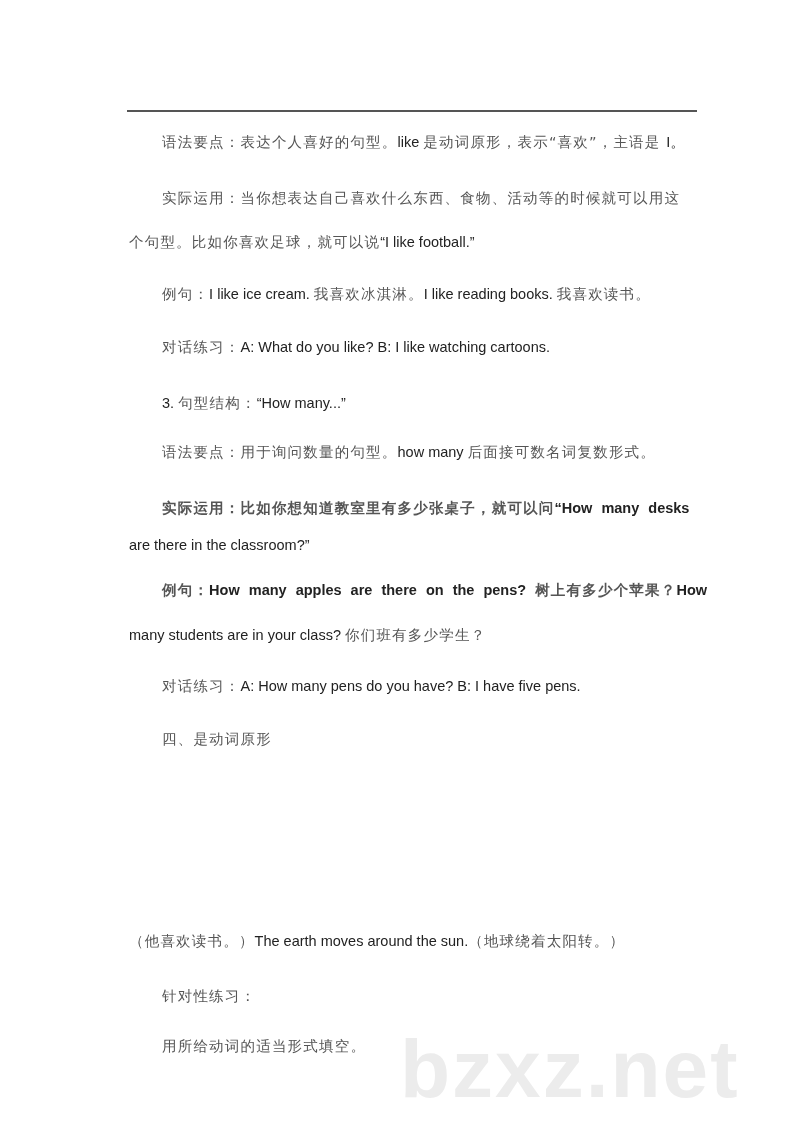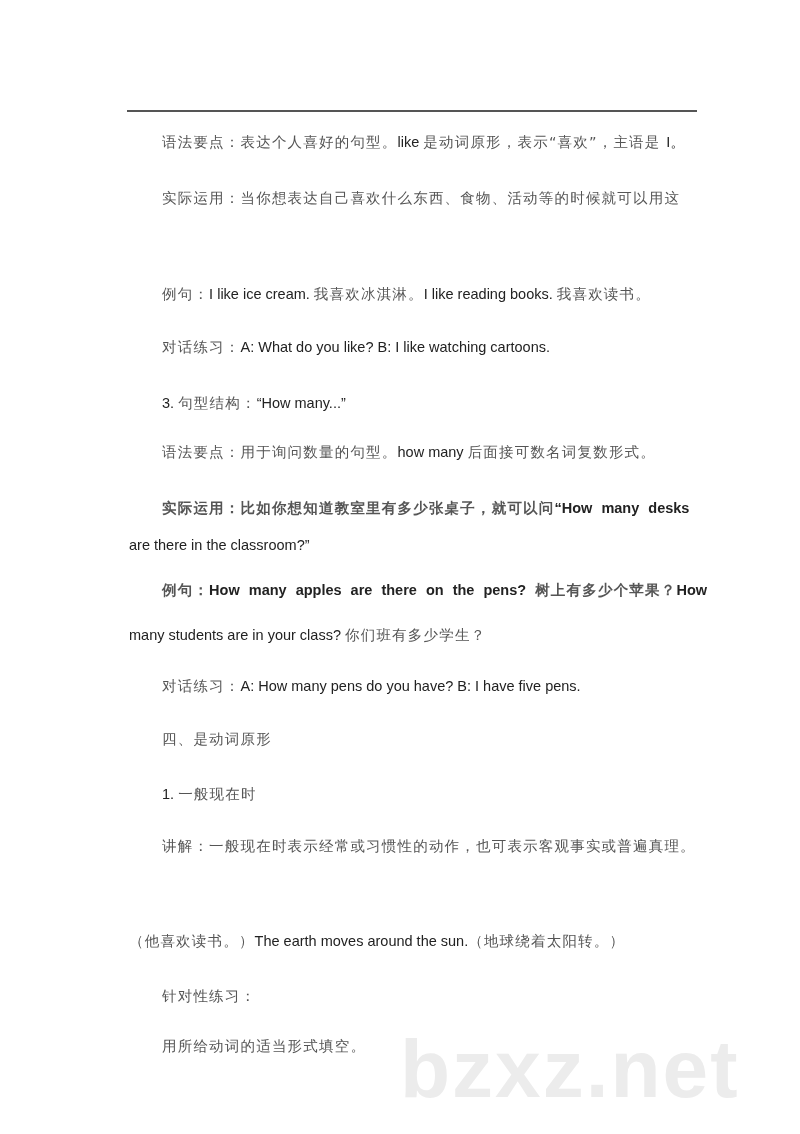--- a/index.html
+++ b/index.html
@@ -59,30 +59,29 @@
     }
   </style>
 </head>
 <body>
 
 <div class="page">
   <div class="header-rule"></div>
 
   <div class="line indent" style="top:89px"><span class="cjk">语法要点：</span><span class="cjk">表达个人喜好的句型。</span><span class="en">like </span><span class="cjk">是动词原形，表示“喜欢”，主语是 </span><span class="en">I。</span></div>
   <div class="line indent" style="top:145px"><span class="cjk">实际运用：当你想表达自己喜欢什么东西、食物、活动等的时候就可以用这</span></div>
+  <div class="line" style="top:189px"><span class="cjk">个句型。比如你喜欢足球，就可以说</span><span class="en">“I like football.”</span></div>
   <div class="line indent" style="top:241px"><span class="cjk">例句：</span><span class="en">I like ice cream.  </span><span class="cjk">我喜欢冰淇淋。</span><span class="en">I like reading books.  </span><span class="cjk">我喜欢读书。</span></div>
   <div class="line indent" style="top:294px"><span class="cjk">对话练习：</span><span class="en">A: What do you like? B: I like watching cartoons.</span></div>
   <div class="line indent" style="top:350px"><span class="en">3.  </span><span class="cjk">句型结构：</span><span class="en">“How many...”</span></div>
   <div class="line indent" style="top:399px"><span class="cjk">语法要点：用于询问数量的句型。</span><span class="en">how many </span><span class="cjk">后面接可数名词复数形式。</span></div>
   <div class="line indent justify-wide" style="top:455px"><span class="cjk">实际运用：比如你想知道教室里有多少张桌子，就可以问</span><span class="en">“How many desks</span></div>
   <div class="line" style="top:492px"><span class="en">are there in the classroom?”</span></div>
   <div class="line indent justify-wide" style="top:537px"><span class="cjk">例句：</span><span class="en">How many apples are there on the pens? </span><span class="cjk">树上有多少个苹果？</span><span class="en">How</span></div>
   <div class="line" style="top:582px"><span class="en">many students are in your class?  </span><span class="cjk">你们班有多少学生？</span></div>
   <div class="line indent" style="top:633px"><span class="cjk">对话练习：</span><span class="en">A: How many pens do you have? B: I have five pens.</span></div>
   <div class="line indent" style="top:686px"><span class="cjk">四、是动词原形</span></div>
-  <div class="line indent" style="top:741px"><span class="en">1. </span><span class="cjk">一般现在时</span></div>
-  <div class="line indent" style="top:793px"><span class="cjk">讲解：一般现在时表示经常或习惯性的动作，也可表示客观事实或普遍真理。</span></div>
   <div class="line" style="top:888px"><span class="cjk">（他喜欢读书。）</span><span class="en">The earth moves around the sun.</span><span class="cjk">（地球绕着太阳转。）</span></div>
   <div class="line indent" style="top:943px"><span class="cjk">针对性练习：</span></div>
   <div class="line indent" style="top:993px"><span class="cjk">用所给动词的适当形式填空。</span></div>
 
   <div class="watermark">bzxz.net</div>
 </div>
 
 </body></html>

